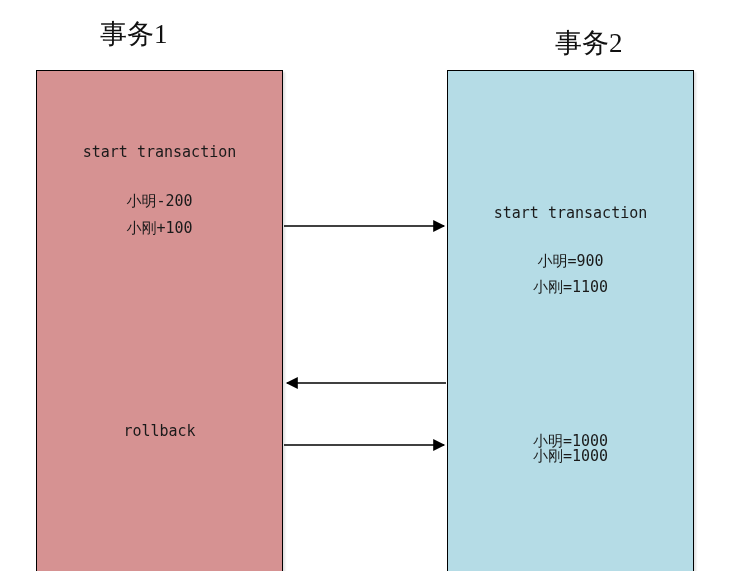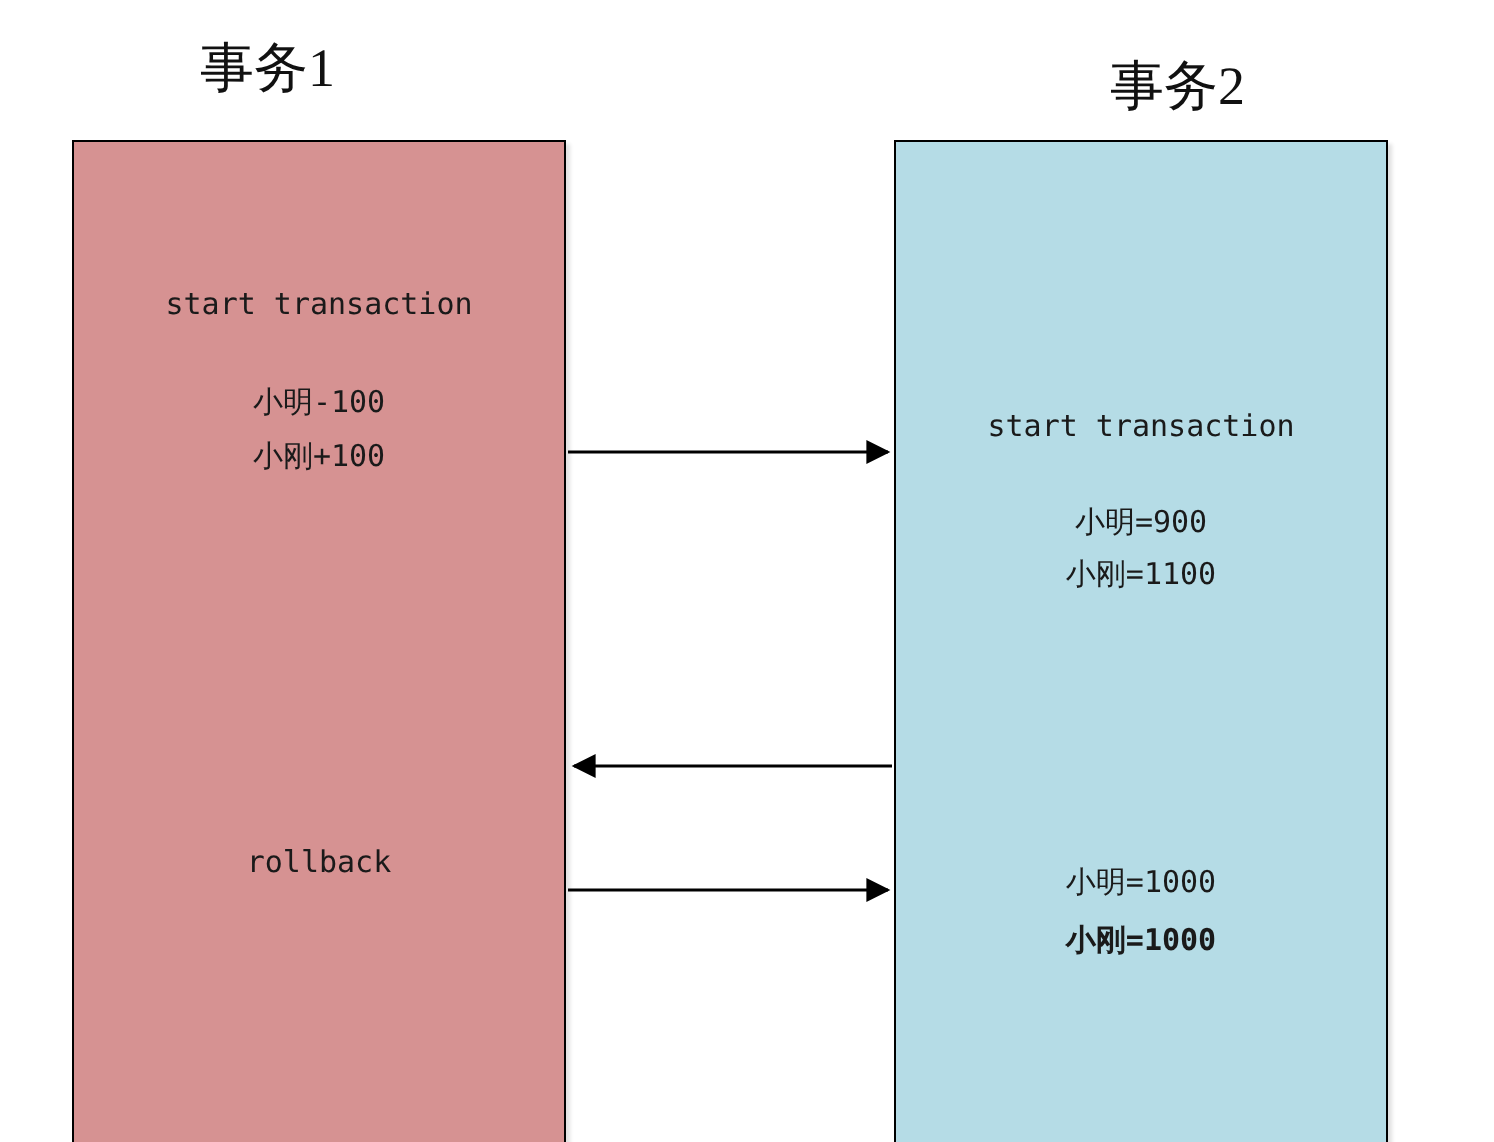--- a/index.html
+++ b/index.html
@@ -49,21 +49,21 @@
   
   .tx1-start    { top: 70px; }
   .tx1-debit    { top: 119px; }
   .tx1-credit   { top: 146px; }
   .tx1-rollback { top: 301px; margin-top: 48px; }
   
   .tx2-start { top: 131px; }
   .tx2-read1 { top: 179px; }
   .tx2-read2 { top: 205px; }
   .tx2-read3 { top: 359px; }
-  .tx2-read4 { top: 388px; font-weight: bold; }
+  .tx2-read4 { top: 374px; }
   .arrows-layer {
     position: absolute;
     left: 0;
     top: 0;
     width: 747px;
     height: 571px;
     pointer-events: none;
   }
   .arrow-line {
     stroke: #000000;
@@ -74,21 +74,21 @@
 <body>
 
 <div class="canvas">
 
   <div class="title title-tx1">事务1</div>
 
   <div class="title title-tx2">事务2</div>
 
   <div class="box box-tx1" style="background-color: rgb(214, 146, 146);">
     <div class="line tx1-start">start transaction</div>
-    <div class="line tx1-debit">小明-100</div>
+    <div class="line tx1-debit">小明-200</div>
     <div class="line tx1-credit">小刚+100</div>
     <div class="line tx1-rollback">rollback</div>
   </div>
 
   <div class="box box-tx2" style="background-color: rgb(181, 220, 230);">
     <div class="line tx2-start">start transaction</div>
     <div class="line tx2-read1">小明=900</div>
     <div class="line tx2-read2">小刚=1100</div>
     <div class="line tx2-read3">小明=1000</div>
     <div class="line tx2-read4">小刚=1000</div>

